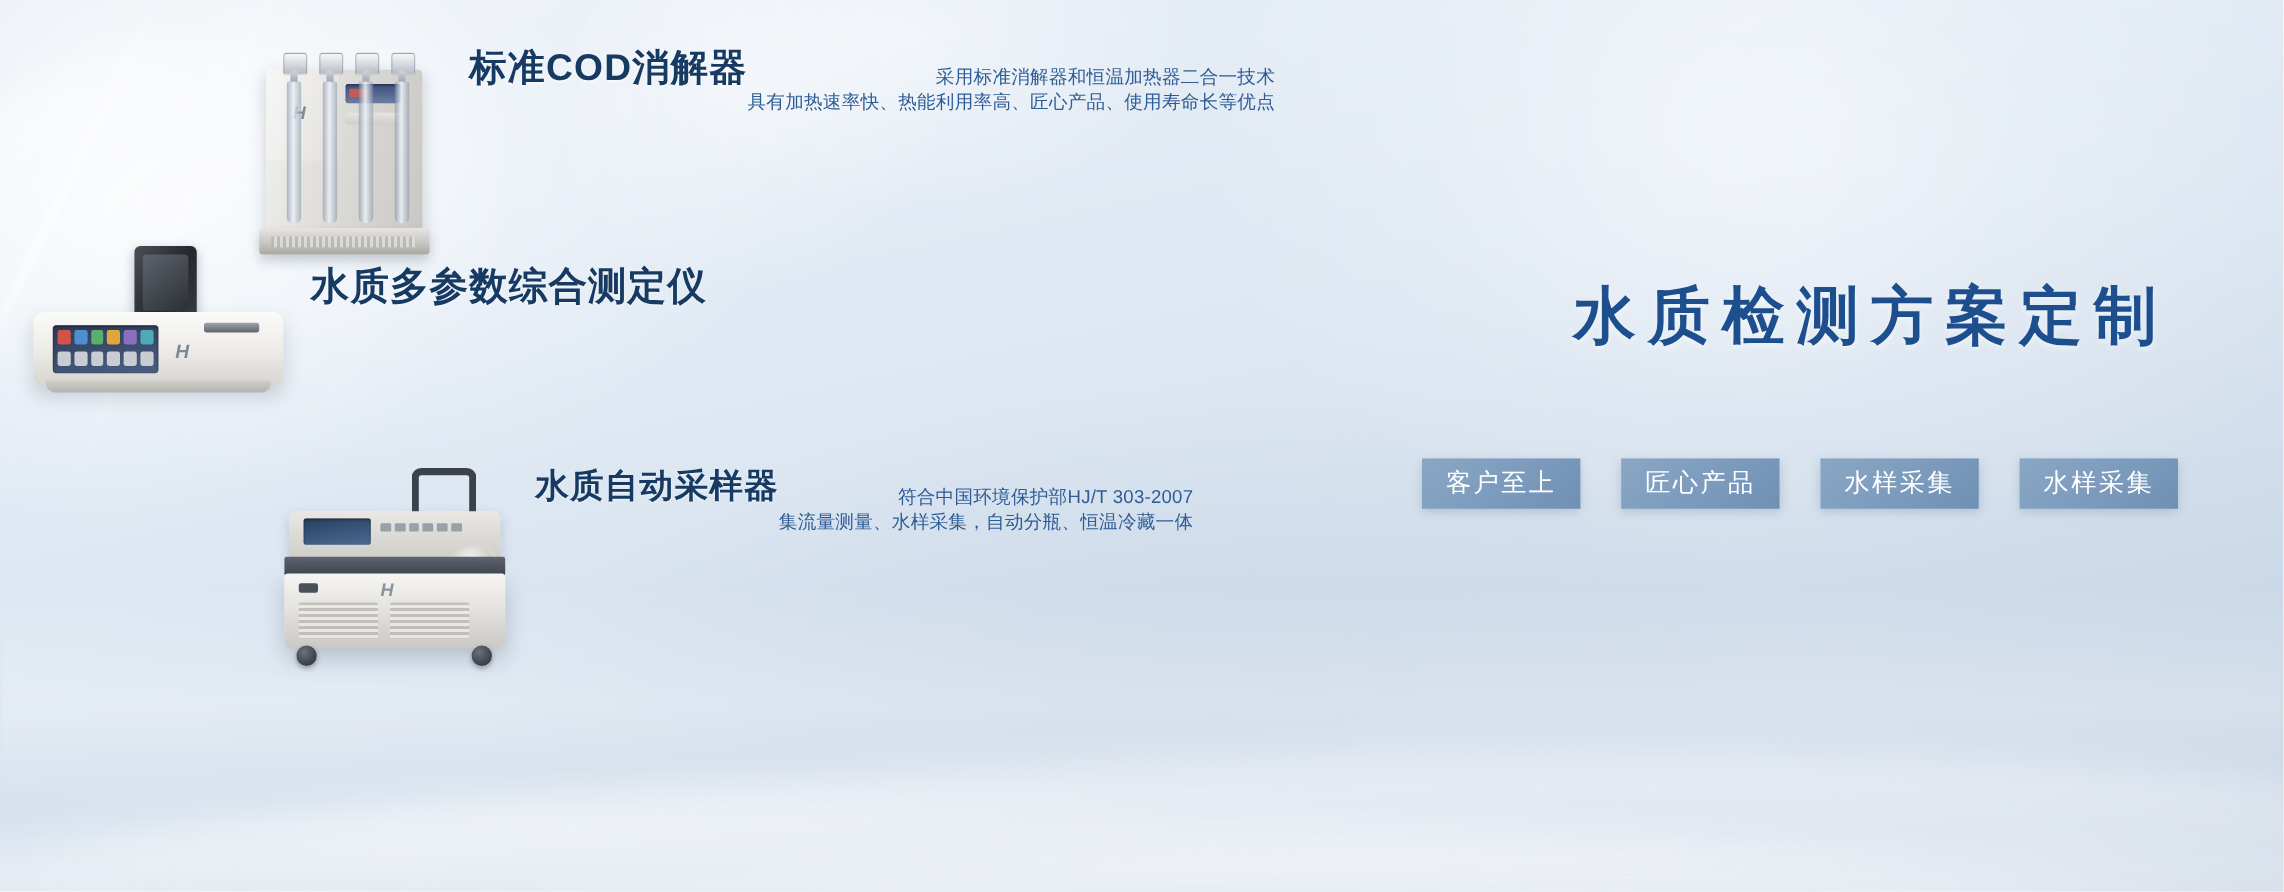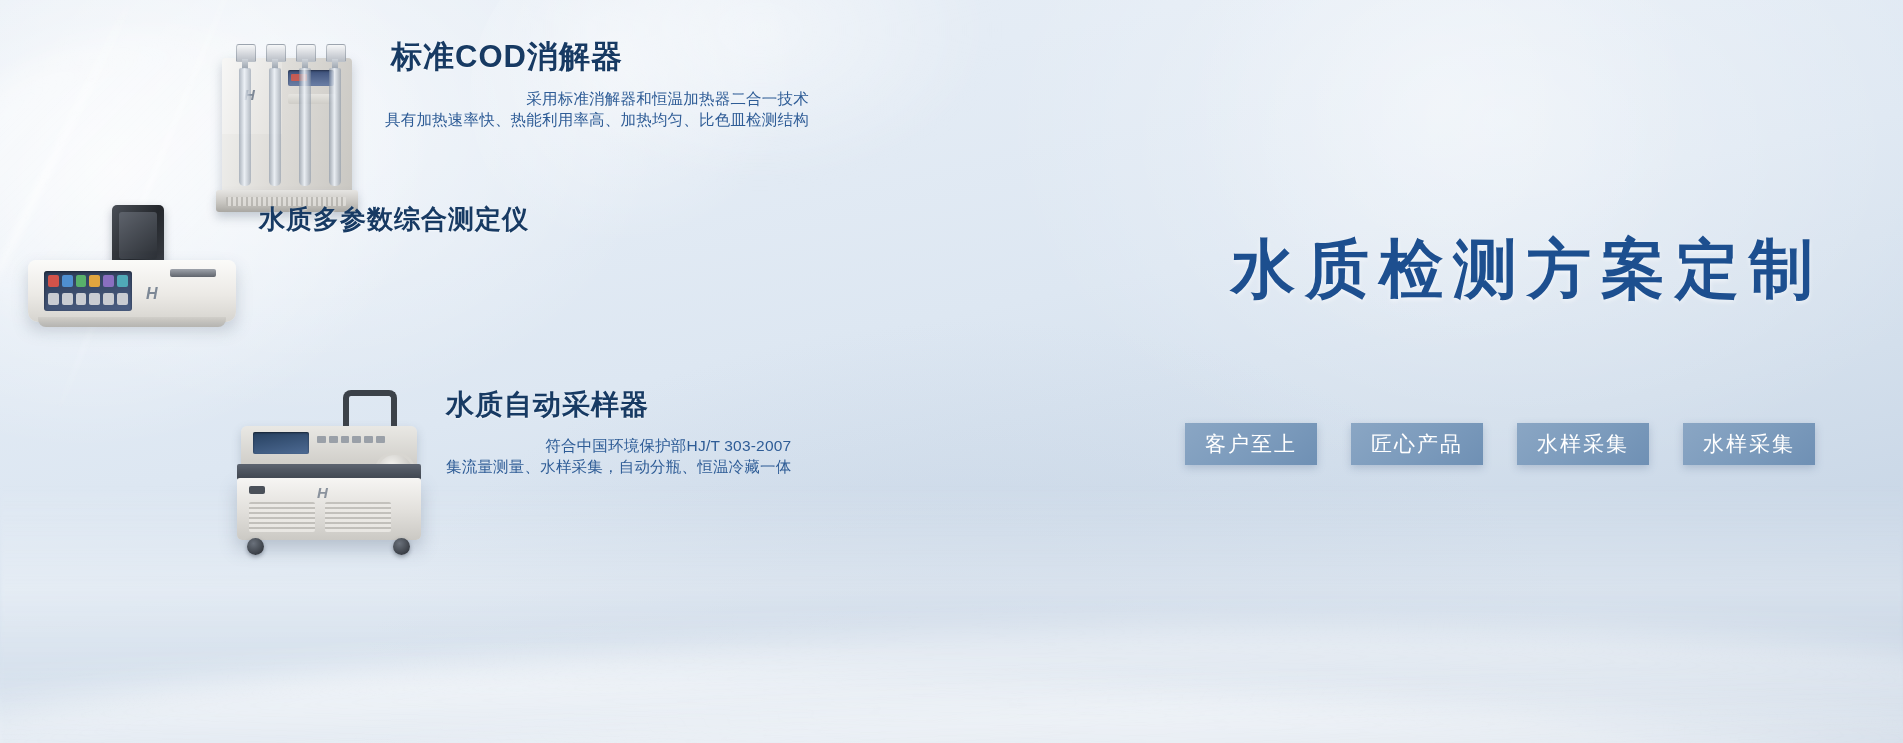--- a/index.html
+++ b/index.html
@@ -41,35 +41,35 @@
       border-radius:50%;filter:blur(16px);}
   .w1{bottom:-130px;background:linear-gradient(180deg, rgba(255,255,255,.55), rgba(255,255,255,0));transform:rotate(-2deg);}
   .w2{bottom:-175px;background:linear-gradient(180deg, rgba(255,255,255,.40), rgba(255,255,255,0));transform:rotate(2.2deg);}
   .w3{bottom:-205px;background:linear-gradient(180deg, rgba(255,255,255,.35), rgba(255,255,255,0));transform:rotate(-3deg);}
   .orb{position:absolute;border-radius:50%;pointer-events:none;}
   .o1{left:470px;top:-70px;width:330px;height:330px;background:radial-gradient(circle at 45% 40%, rgba(255,255,255,.45), rgba(255,255,255,0) 68%);}
   .o2{left:1180px;top:-160px;width:520px;height:520px;background:radial-gradient(circle at 50% 50%, rgba(255,255,255,.30), rgba(255,255,255,0) 70%);}
 
   
   .product-row{position:absolute;display:flex;align-items:flex-start;}
-  .product-text{display:flex;flex-direction:column;}
+  .product-text{display:flex;flex-direction:row;}
   .product-title{
     color:#173a63;font-weight:bold;letter-spacing:1px;line-height:1.1;
     text-shadow:0 1px 2px rgba(255,255,255,.6);
   }
   .product-desc{margin-top:14px;}
   .desc-line{
     color:#2e5c96;font-size:15.5px;line-height:21px;text-align:right;
     white-space:nowrap;letter-spacing:.2px;
   }
 
   #row1{left:200px;top:40px;}
   #row1 .product-title{font-size:31px;margin-left:6px;}
   #row2{left:20px;top:205px;}
-  #row2 .product-title{font-size:26px;}
+  #row2 .product-title{font-size:32px;margin-top:16px;}
   #row3{left:225px;top:390px;}
   #row3 .product-title{font-size:28px;}
 
   
   .device{position:relative;flex:0 0 auto;}
 
   
   .cod{width:175px;height:175px;margin-right:10px;}
   .cod .frame{position:absolute;left:22px;top:18px;width:130px;height:143px;
     background:linear-gradient(100deg,#f1f1ef 0%,#dedcd8 45%,#c9c7c2 100%);
@@ -154,28 +154,27 @@
     background:repeating-linear-gradient(180deg,#bdbbb6 0 2px,#eceae6 2px 5px);border-radius:2px;opacity:.85;}
   .smp .grill2{position:absolute;left:100px;top:112px;width:66px;height:30px;
     background:repeating-linear-gradient(180deg,#bdbbb6 0 2px,#eceae6 2px 5px);border-radius:2px;opacity:.85;}
   .smp .slogo{position:absolute;left:92px;top:94px;color:#8a929d;font-size:15px;font-style:italic;font-weight:bold;}
   .smp .wheel{position:absolute;top:148px;width:17px;height:17px;border-radius:50%;
     background:radial-gradient(circle at 38% 32%,#6a717b,#262a30);box-shadow:0 2px 4px rgba(40,50,65,.4);}
   .smp .wl{left:22px;} .smp .wr{left:168px;}
 
   
   #headline{
-    position:absolute;right:80px;top:238px;
-    font-size:64px;font-weight:bold;color:#1d4f8f;letter-spacing:10px;
+    position:absolute;right:96px;top:238px;
+    font-size:52px;font-weight:bold;color:#1d4f8f;letter-spacing:10px;
     white-space:nowrap;line-height:1;
     text-shadow:0 2px 5px rgba(255,255,255,.55);
-    font-family:Liberation Serif, serif;
   }
   #badges{
-    position:absolute;right:88px;top:382px;display:flex;gap:34px;margin-top:41px;
+    position:absolute;right:88px;top:382px;display:flex;gap:34px;
   }
   .badge{
     background:linear-gradient(140deg,#8aa6c4 0%,#7d9cbd 50%,#6f90b4 100%);
     color:#ffffff;font-size:21px;letter-spacing:2px;
     padding:10px 20px 11px 20px;line-height:1;
     box-shadow:0 3px 8px rgba(80,105,140,.28);
     white-space:nowrap;
   }
 </style>
 </head>
@@ -222,21 +221,21 @@
           <div class="neck"></div>
           <div class="glass"></div>
         </div>
       <div class="base"></div>
       <div class="vent"></div>
     </div>
     <div class="product-text">
       <div class="product-title">标准COD消解器</div>
       <div class="product-desc">
         <div class="desc-line">采用标准消解器和恒温加热器二合一技术</div>
-        <div class="desc-line">具有加热速率快、热能利用率高、加热均匀、比色皿检测结构</div>
+        <div class="desc-line">具有加热速率快、热能利用率高、匠心产品、使用寿命长等优点</div>
       </div>
     </div>
   </div>
 
   <div class="product-row" id="row2">
     <div class="device mpa">
       <div class="lid"></div>
       <div class="body"></div>
       <div class="panel"></div>
       <div class="keys">

